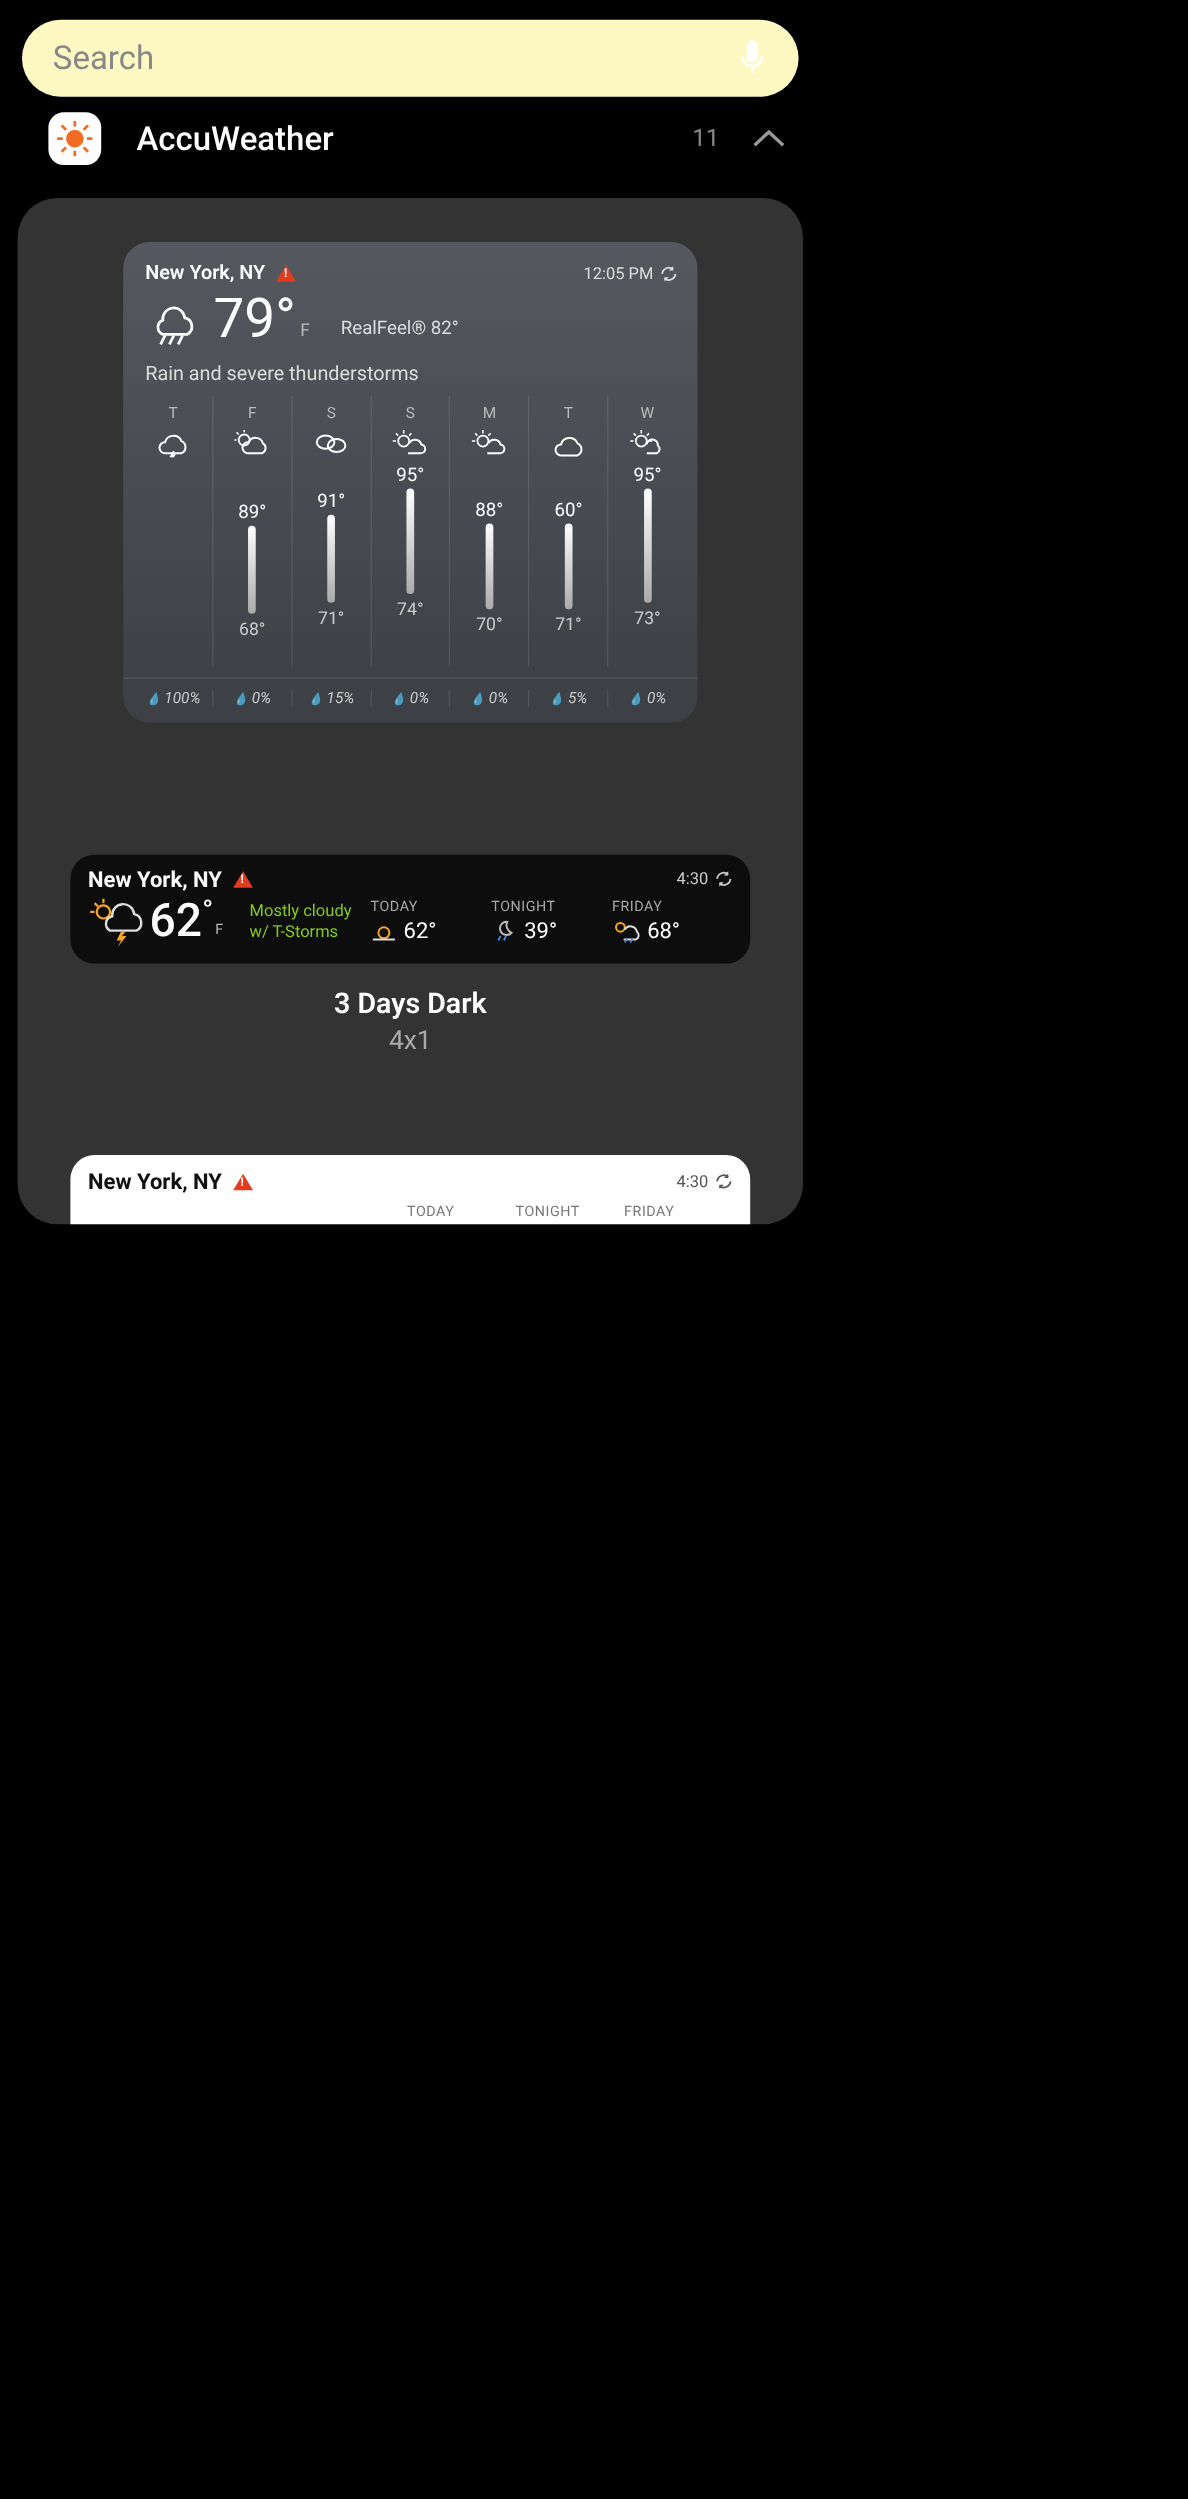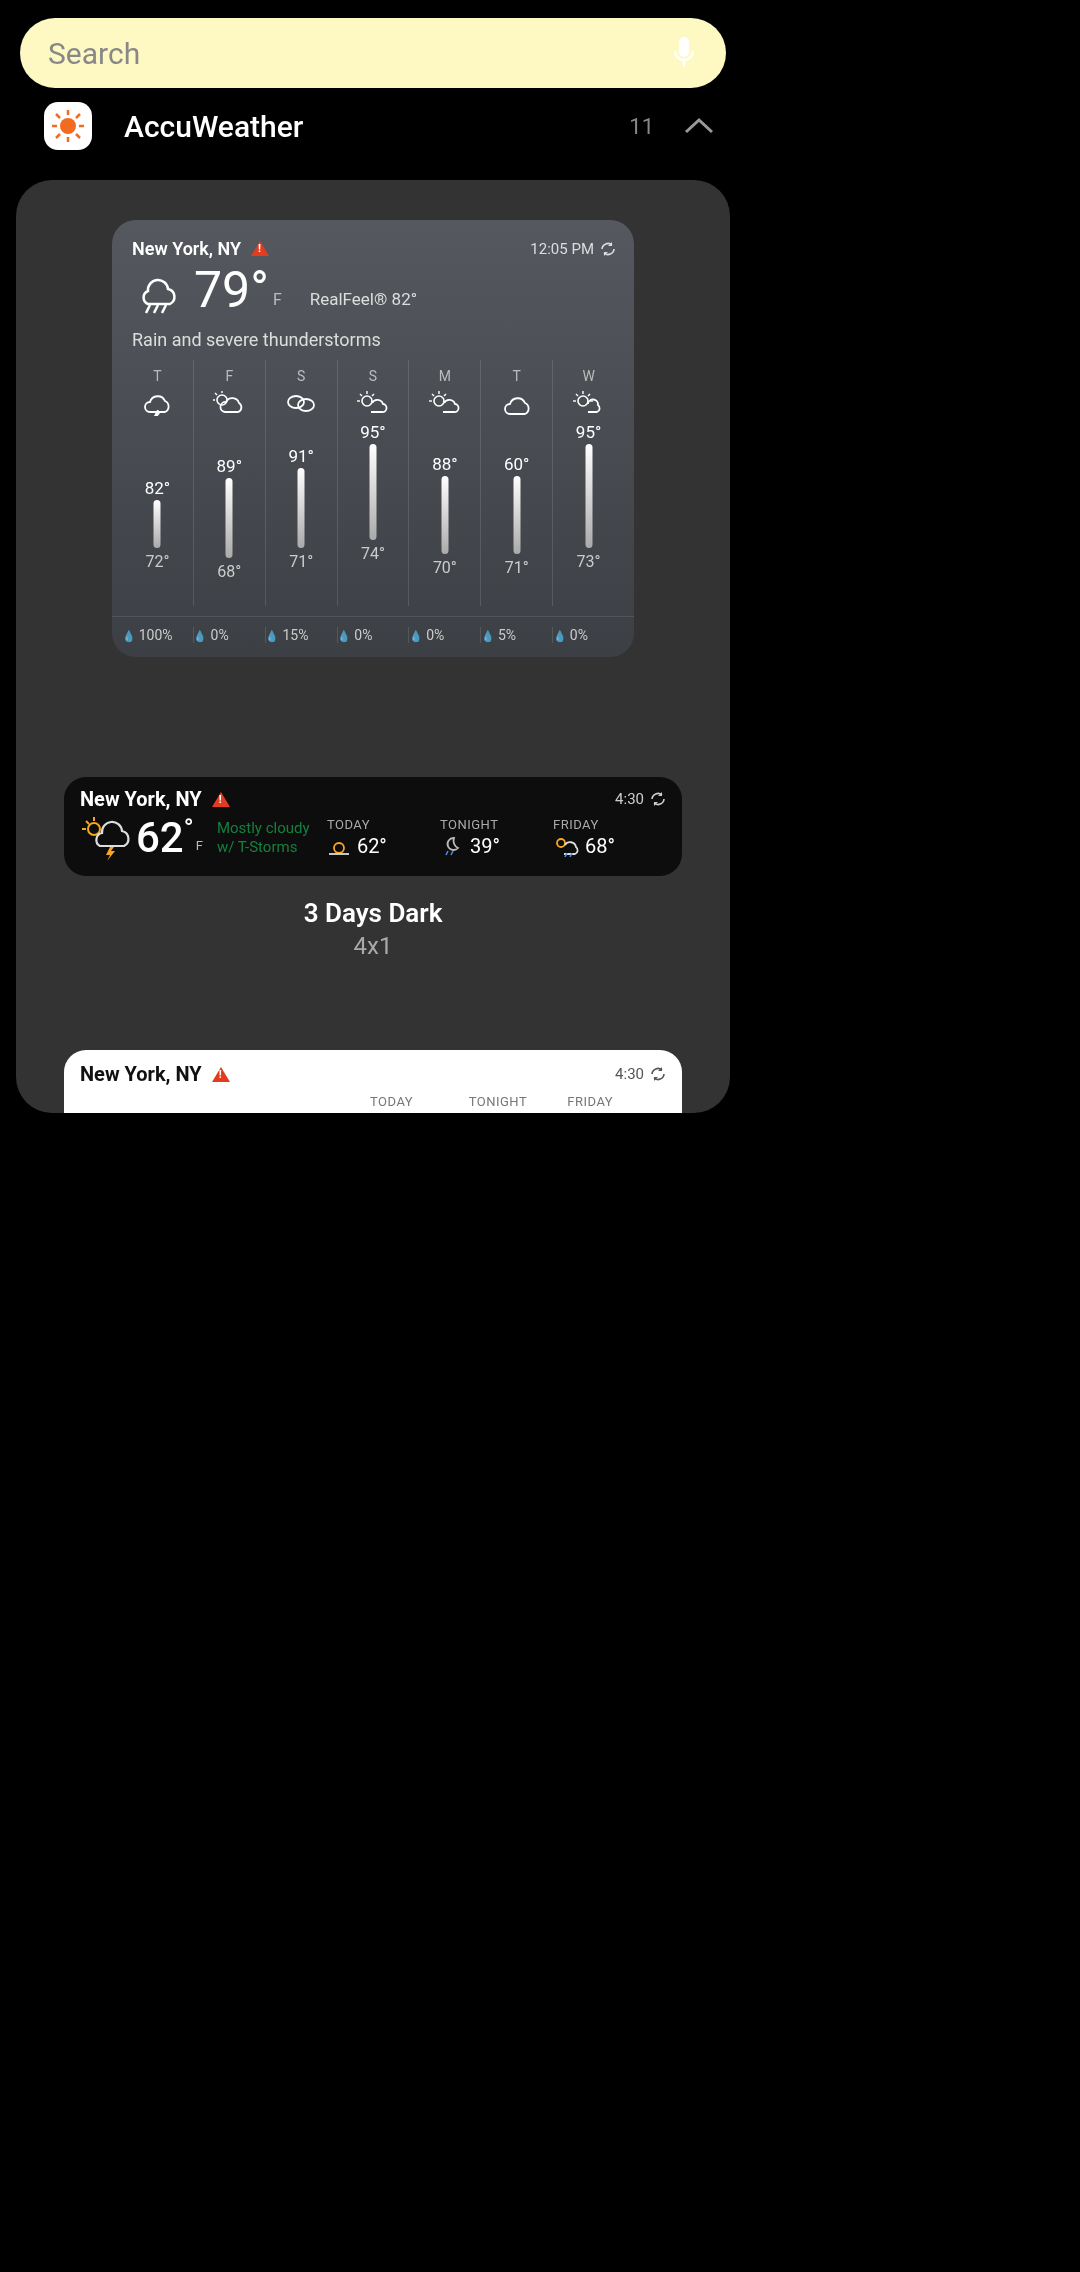--- a/index.html
+++ b/index.html
@@ -33,38 +33,38 @@
   .forecast-row { display: flex; padding: 0 10px; }
   .day-col { flex: 1; display: flex; flex-direction: column; align-items: center; border-left: 1px solid rgba(255,255,255,0.12); padding: 8px 0 4px 0; }
   .day-col:first-child { border-left: none; }
   .day-lbl { font-size: 14px; color: #bbb; margin-bottom: 6px; }
   .icon-slot { height: 26px; display:flex; align-items:center; justify-content:center; }
   .bar-area { height: 180px; width: 100%; position: relative; margin-top: 6px; }
   .hi { font-size: 17px; position:absolute; left:0; right:0; text-align:center; }
   .lo { font-size: 16px; color:#ccc; position:absolute; left:0; right:0; text-align:center; }
   .bar { width: 7px; background: linear-gradient(180deg,#fff,#aaa); border-radius: 4px; position:absolute; left:50%; transform: translateX(-50%); }
   .precip-row { display:flex; padding: 0 10px 0 10px; margin-top: 10px; border-top: 1px solid rgba(255,255,255,0.1); padding-top: 10px;}
-  .precip-cell { flex:1; font-size:14px; color:#ccc; border-left:1px solid rgba(255,255,255,0.12); }
+  .precip-cell { flex:1; text-align:center; font-size:14px; color:#ccc; border-left:1px solid rgba(255,255,255,0.12);font-style:italic; }
   .precip-cell:first-child { border-left:none; }
   .drop { font-size: 11px; opacity: .7; margin-right: 3px; }
 
   .widget-label { text-align:center; margin-top: 22px; }
   .widget-label .t1 { font-size: 26px; font-weight: 600; }
   .widget-label .t2 { font-size: 24px; color: #aaa; margin-top: 4px; }
   .widget-label .t3 { font-size: 24px; color: #aaa; margin-top: 4px; }
 
   
   .dark3 { background: #0d0d0d; border-radius: 22px; padding: 10px 16px 14px 16px; margin-top: 120px; }
   .dark3 .top2 { display:flex; align-items:center; }
   .dark3 .loc2 { font-size: 20px; font-weight: 700; }
   .dark3 .time2 { font-size: 15px; color:#ccc; margin-right:6px; }
   .dark3 .row { display:flex; align-items:center; margin-top: 2px; }
   .dark3 .now-temp { font-size: 42px; font-weight: 500; }
   .dark3 .now-unit { font-size: 13px; color: #bbb; margin: 16px 0 0 2px; }
-  .dark3 .now-desc { font-size: 15px; color:#15803d; margin-left: 14px; line-height: 1.25; width: 110px; }
+  .dark3 .now-desc { font-size: 15px; color:#84cc16; margin-left: 24px; line-height: 1.25; width: 110px; }
   .dark3 .slot { flex:1; display:flex; flex-direction:column; }
   .dark3 .slot .lbl { font-size: 13px; color:#aaa; letter-spacing:.5px; }
   .dark3 .slot .val { font-size: 20px; margin-top: 2px; display:flex; align-items:center; gap:6px; }
 
   
   .light3 { background: #fff; color:#111; border-radius: 22px 22px 0 0; padding: 12px 16px 4px 16px; margin-top: 90px; }
   .light3 .top3 { display:flex; align-items:center; }
   .light3 .loc3 { font-size: 20px; font-weight:700; color:#111; }
   .light3 .time3 { font-size: 15px; color:#555; margin-right:6px;}
   .light3 .labels { display:flex; margin-top: 8px; }
@@ -147,25 +147,20 @@
 
     <div class="forecast-row" id="forecast-row">
         <div class="day-col">
           <div class="day-lbl">T</div>
           <div class="icon-slot">
             <svg width="34" height="26" viewBox="0 0 34 26">
               <path d="M10 12a8 8 0 0 1 15-1 6 6 0 0 1 0 11H10a5 5 0 0 1 0-10z" fill="none" stroke="#fff" stroke-width="1.8"></path>
               <path d="M17 20l-3 6h3l-2 4 5-7h-3l2-3z" fill="#fff"></path>
             </svg>
           </div>
-          <div class="bar-area">
-            <div class="hi" style="top:56px">82°</div>
-            <div class="bar" style="top:78px;height:48px"></div>
-            <div class="lo" style="top:130px">72°</div>
-          </div>
         </div>
         <div class="day-col">
           <div class="day-lbl">F</div>
           <div class="icon-slot">
             <svg width="34" height="26" viewBox="0 0 34 26">
               <circle cx="10" cy="10" r="5" fill="none" stroke="#fff" stroke-width="1.6"></circle>
               <g stroke="#fff" stroke-width="1.4">
                 <line x1="10" y1="1" x2="10" y2="3"></line>
                 <line x1="1" y1="10" x2="3" y2="10"></line>
                 <line x1="3" y1="3" x2="5" y2="5"></line>

